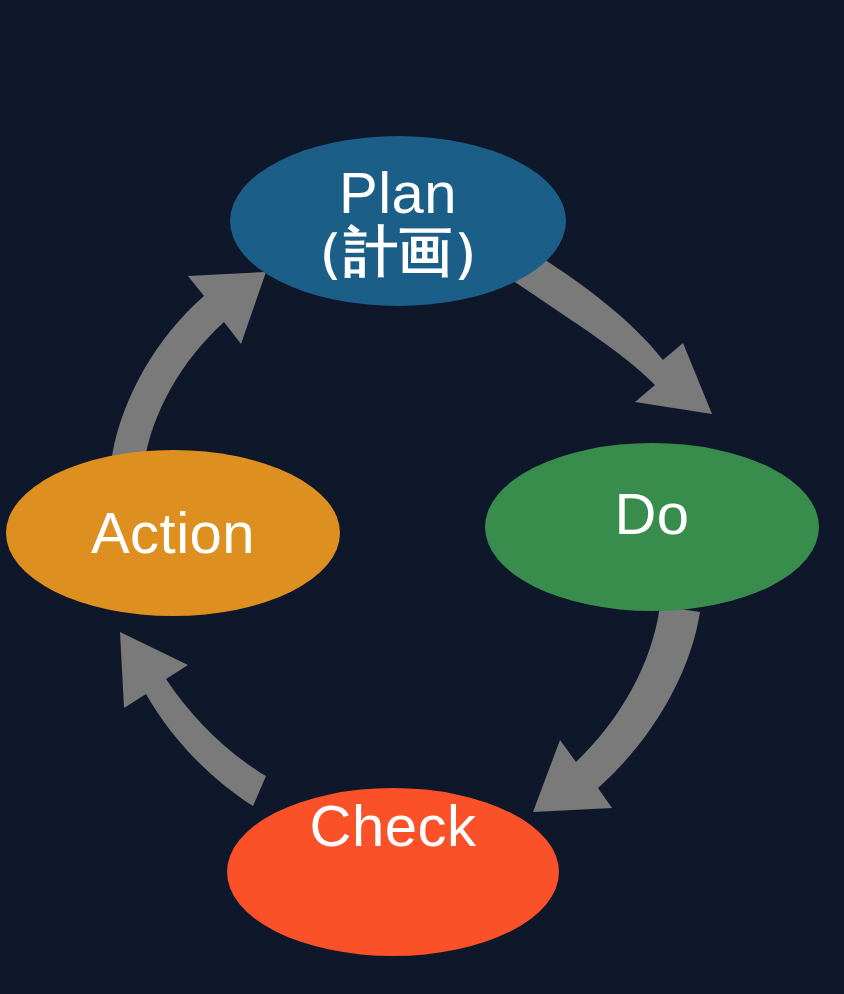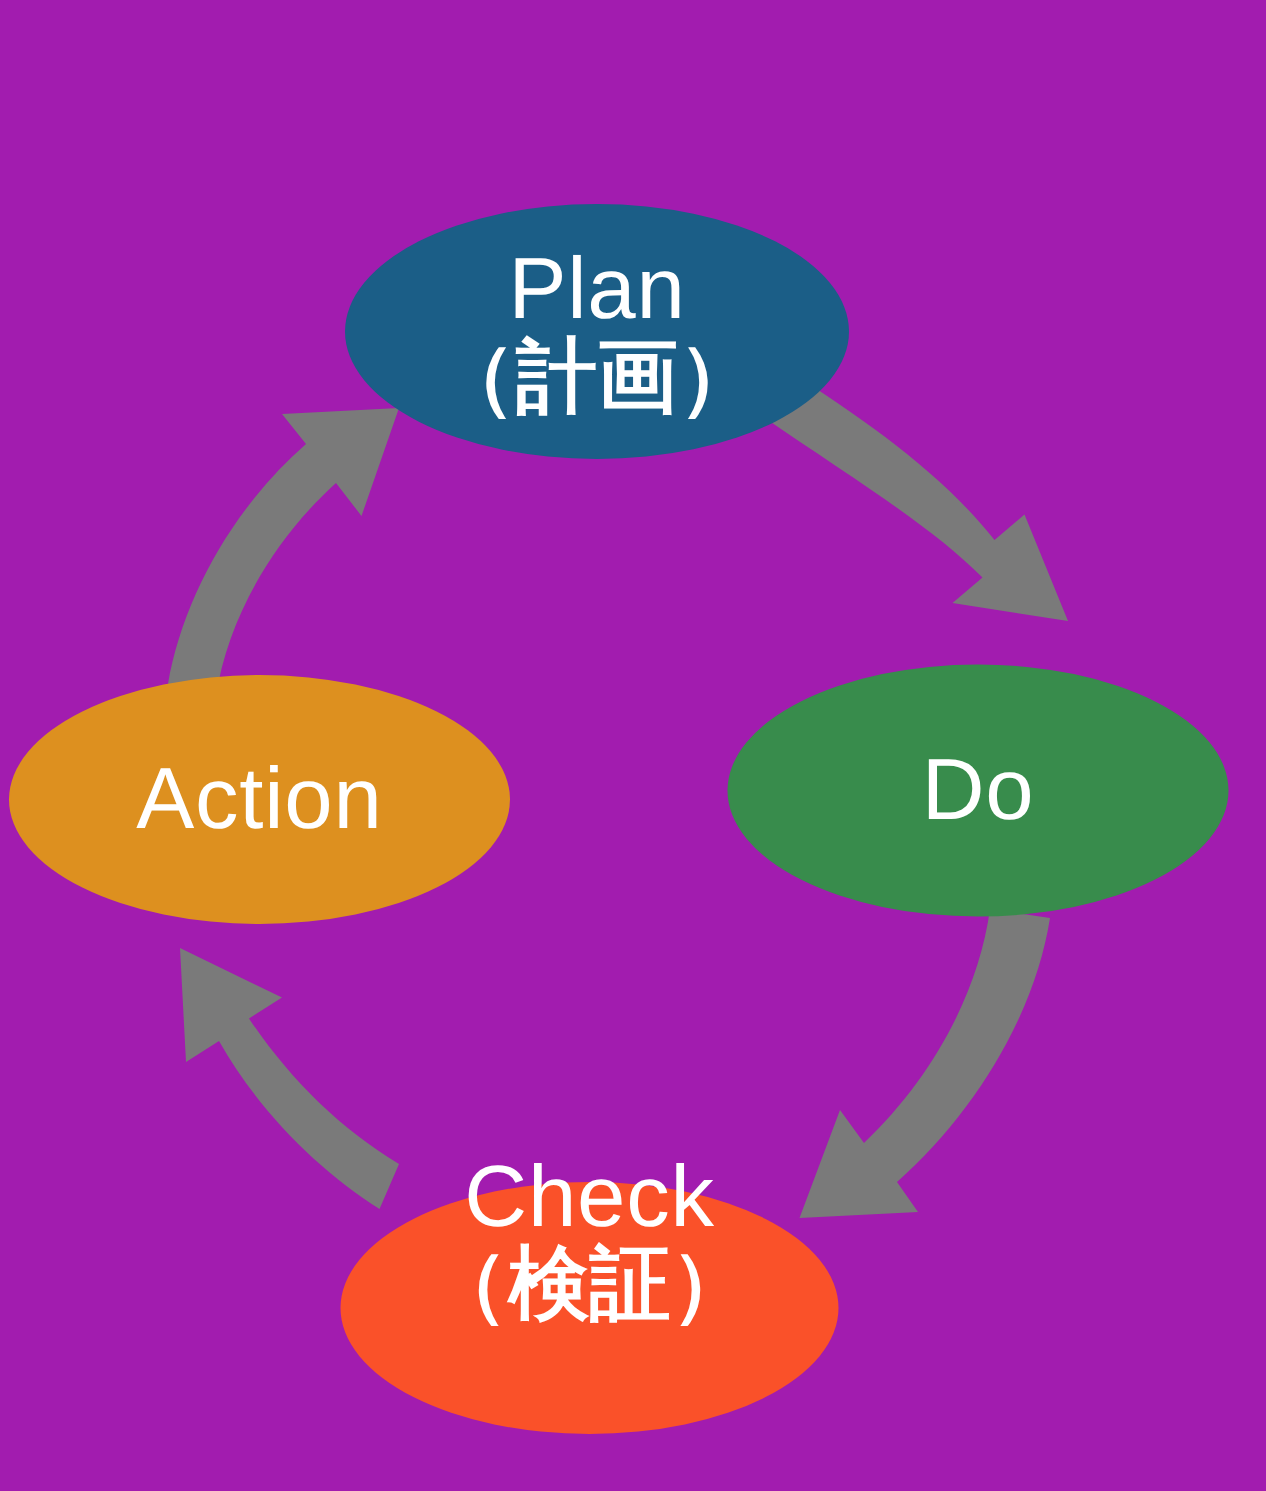--- a/index.html
+++ b/index.html
@@ -46,28 +46,28 @@
   }
   .label-ja {
     font-size: 54px;
     font-weight: 700;
     letter-spacing: 0px;
     white-space: nowrap;
     margin-top: 2px;
   }
   
   #node-plan   { left: 230px; top: 136px; width: 336px; height: 170px; }
-  #node-do     { left: 485px; top: 443px; width: 334px; height: 168px; }
+  #node-do     { left: 485px; top: 430px; width: 334px; height: 168px; }
   #node-check  { left: 227px; top: 742px; width: 332px; height: 168px; }
   #node-action { left:   6px; top: 450px; width: 334px; height: 166px; }
 </style>
 </head>
 <body>
 
-<div id="diagram-root" style="background: #a21caf;">
+<div id="diagram-root" style="background: #0f172a;">
 
   <svg id="cycle-svg" viewBox="0 0 844 994">
 
     <g>
       <path d="M 506 276
                C 570 320, 620 350, 655 385
                L 635 402
                L 712 414
                L 683 343
                L 663 360
@@ -118,20 +118,19 @@
     <div class="label-en">Plan</div>
     <div class="label-ja">（計画）</div>
   </div>
 
   <div class="node-label" id="node-do" style="color: rgb(255, 255, 255);">
     <div class="label-en">Do</div>
   </div>
 
   <div class="node-label" id="node-check" style="color: rgb(255, 255, 255);">
     <div class="label-en">Check</div>
-    <div class="label-ja">（検証）</div>
   </div>
 
   <div class="node-label" id="node-action" style="color: rgb(255, 255, 255);">
     <div class="label-en">Action</div>
   </div>
 
 </div>
 
 </body></html>

